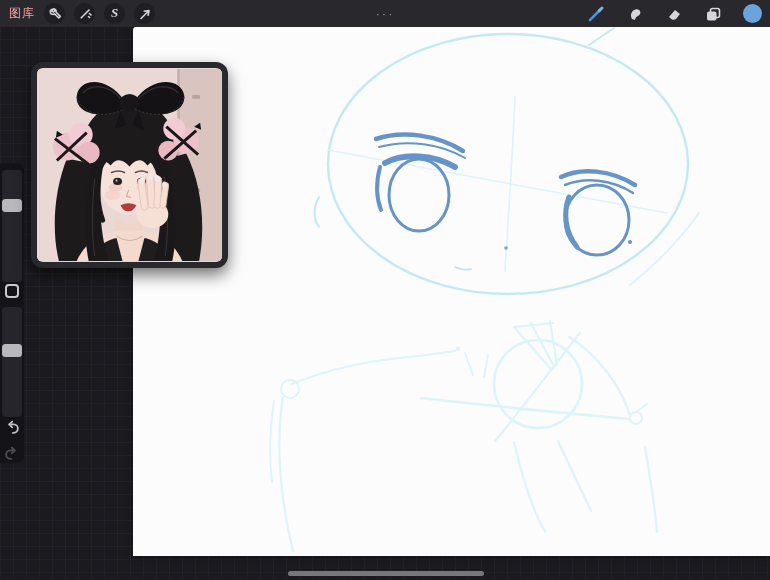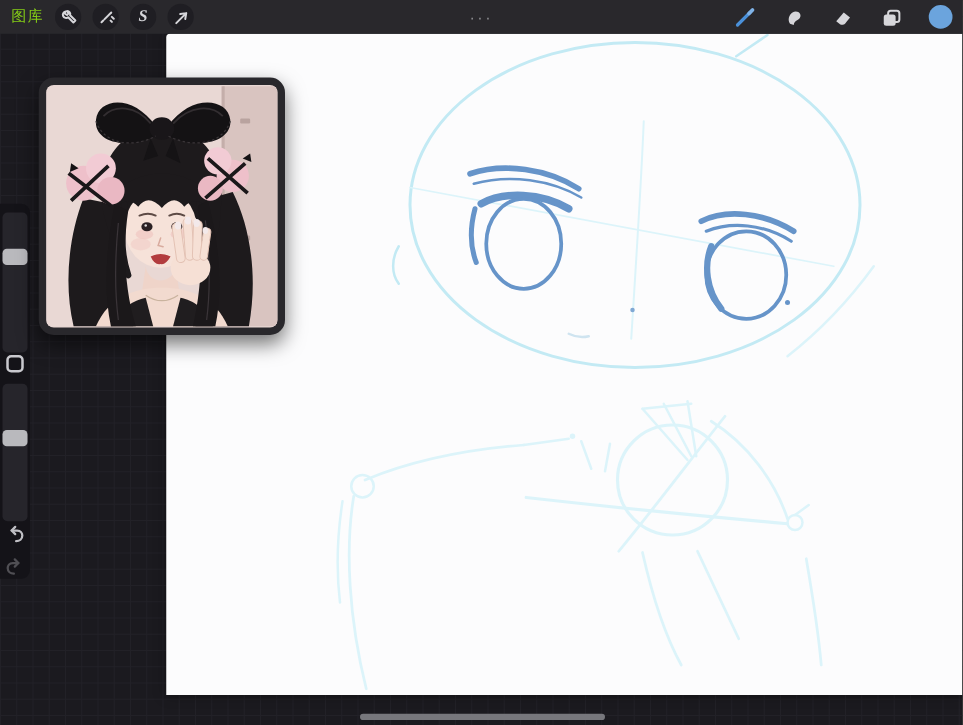--- a/index.html
+++ b/index.html
@@ -11,21 +11,21 @@
     background-size:13px 13px;}
   
   .canvas{position:absolute;left:133px;top:27px;width:637px;height:529px;
     background:var(--canvas-white);border-radius:3px 0 0 0;box-shadow:0 0 10px rgba(0,0,0,.35);}
   .canvas svg{display:block;}
   
   .toolbar{position:absolute;left:0;top:0;width:770px;height:27px;background:var(--toolbar-bg);
     display:flex;align-items:center;z-index:30;}
   .tb-left{display:flex;align-items:center;gap:9px;padding-left:9px;}
   .tb-right{position:absolute;right:7px;top:0;height:27px;display:flex;align-items:center;gap:17px;}
-  .gallery-btn{color:#84cc16;font-size:12px;line-height:27px;letter-spacing:1px;cursor:default;}
+  .gallery-btn{color:#fca5a5;font-size:12px;line-height:27px;letter-spacing:1px;cursor:default;}
   .tool-circ{width:21px;height:21px;border-radius:50%;background:var(--icon-circle);
     display:flex;align-items:center;justify-content:center;}
   .tool-flat{width:22px;height:22px;display:flex;align-items:center;justify-content:center;}
   .tool-circ svg,.tool-flat svg{display:block;}
   .sel-s{color:#d6d6da;font-family:"Liberation Serif","DejaVu Serif",serif;font-style:italic;
     font-weight:bold;font-size:13px;transform:translateY(-1px);}
   .multitask{position:absolute;left:0;right:0;top:0;height:27px;display:flex;align-items:center;
     justify-content:center;color:#8c8c90;font-size:13px;letter-spacing:2px;pointer-events:none;}
   .color-swatch{width:19px;height:19px;border-radius:50%;background:var(--swatch-blue);}
   

